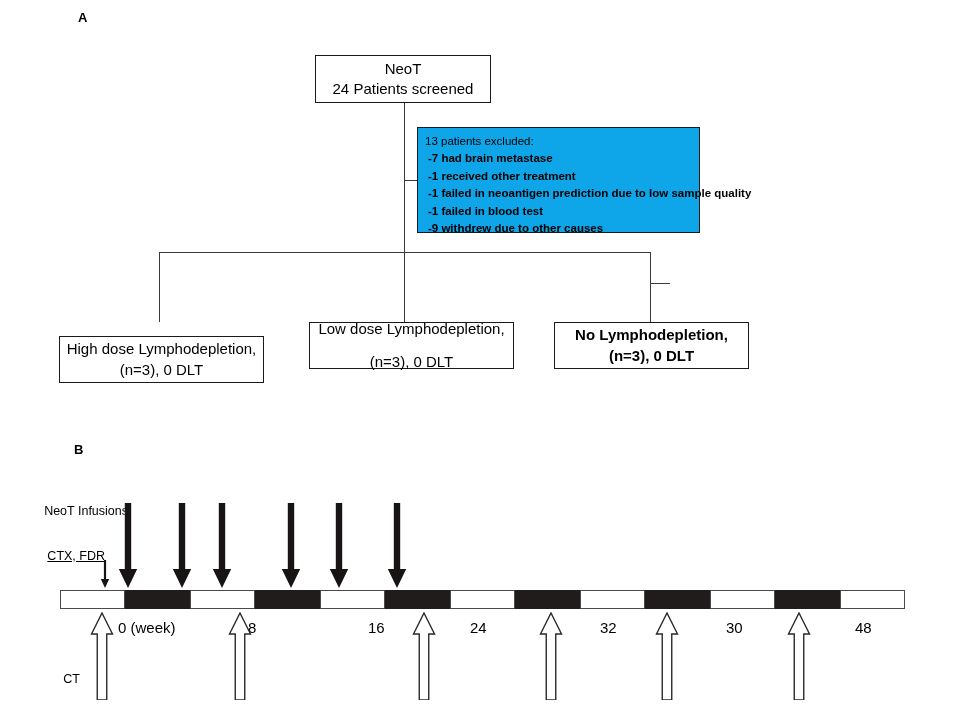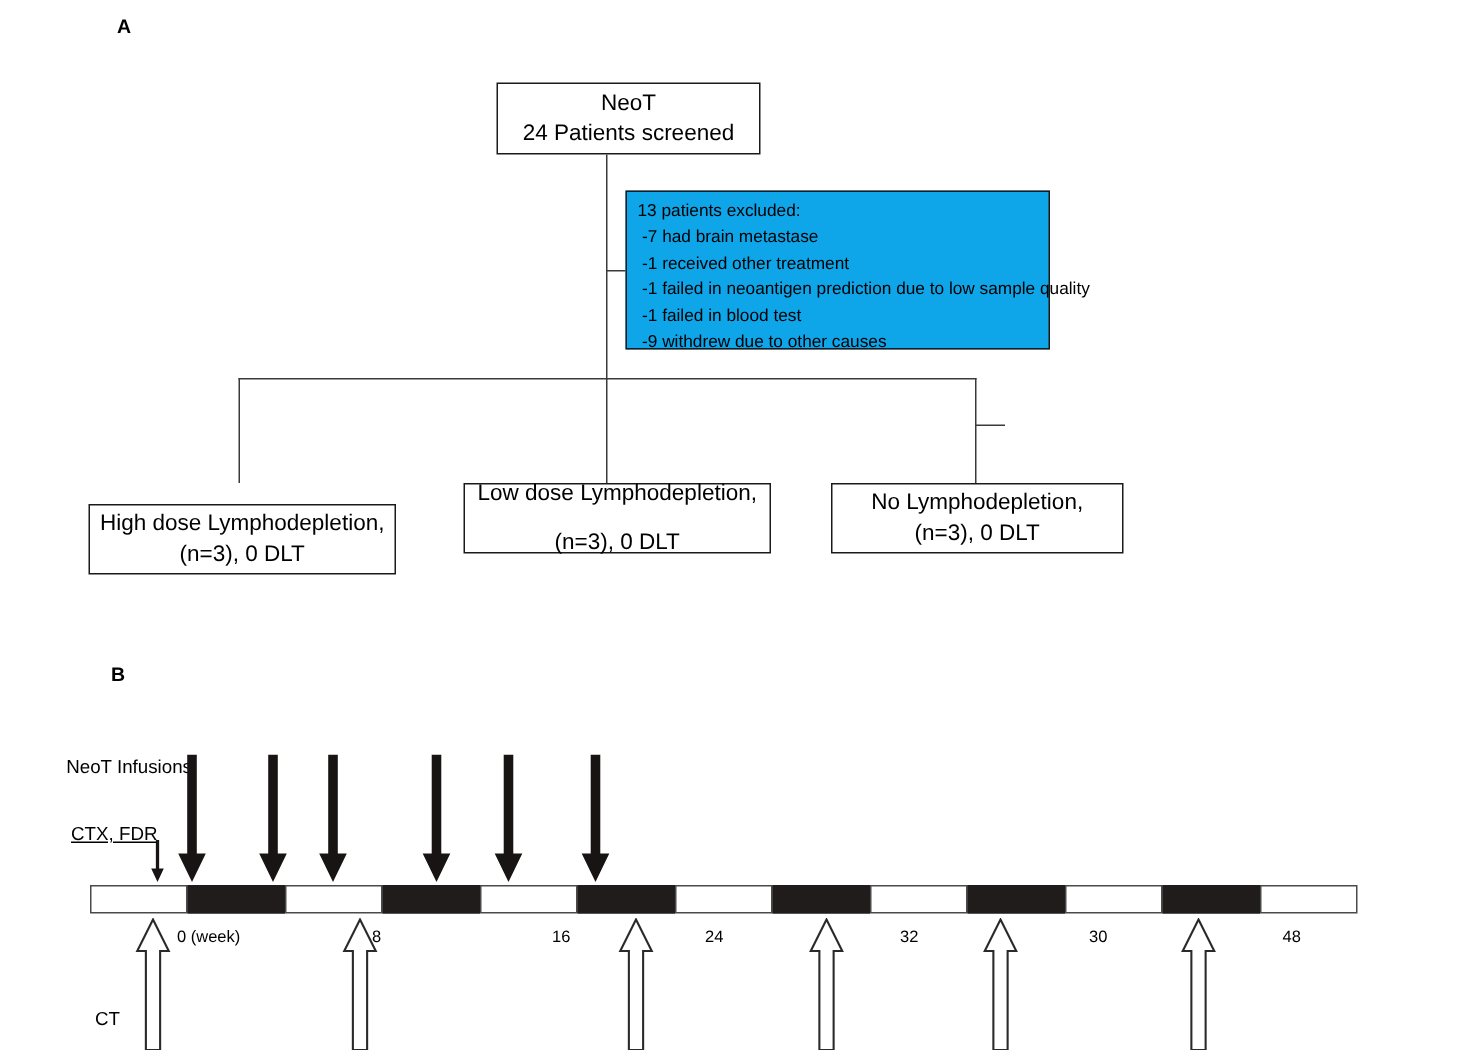--- a/index.html
+++ b/index.html
@@ -42,57 +42,57 @@
     border:1.3px solid #1a1a1a;
     background:#0ea5e9;
     box-sizing:border-box;
     padding:5px 7px 4px 7px;
     font-size:11.5px;
     line-height:1.52;
     text-align:left;
     color:#000;
   }
   .note-box .ln{display:block;white-space:nowrap;}
-  .note-box .ind{padding-left:3px;}
+  .note-box .ind{padding-left:3px;font-weight:bold;}
 
   
   .ln-v{position:absolute;width:1.3px;background:#3a3a3a;}
   .ln-h{position:absolute;height:1.3px;background:#3a3a3a;}
 
   
   .tl-label{
     position:absolute;
     font-size:12.5px;
     color:#000;
     white-space:nowrap;
     text-align:right;
   }
   .wk-label{
     position:absolute;
-    font-size:11px;
+    font-size:15px;
     color:#000;
     white-space:nowrap;
   }
   .bar-seg{
     position:absolute;
     box-sizing:border-box;
     border:1.2px solid #4a4a4a;
   }
   .seg-w{background:#ffffff;}
   .seg-b{background:#201c1c;border-color:#201c1c;}
 </style>
 </head>
 <body>
 
 <div class="fig">
 
   <div class="panel-label" style="left:78px;top:10px;">A</div>
   <div class="panel-label" style="left:74px;top:442px;">B</div>
 
-  <div class="box" style="left:331px;top:55px;width:176px;height:48px;">
+  <div class="box" style="left:315px;top:55px;width:176px;height:48px;">
     <span class="ln">NeoT</span>
     <span class="ln">24 Patients screened</span>
   </div>
 
   <div class="ln-v" style="left:404px;top:103px;height:150px;"></div>
 
   <div class="ln-h" style="left:404px;top:180px;width:13px;"></div>
 
   <div class="note-box" style="left:417px;top:127px;width:283px;height:106px;">
     <span class="ln">13 patients excluded:</span>
@@ -115,21 +115,21 @@
   <div class="box" style="left:59px;top:336px;width:205px;height:47px;">
     <span class="ln">High dose Lymphodepletion,</span>
     <span class="ln">(n=3), 0 DLT</span>
   </div>
 
   <div class="box" style="left:309px;top:322px;width:205px;height:47px;gap:12px;">
     <span class="ln">Low dose Lymphodepletion,</span>
     <span class="ln">(n=3), 0 DLT</span>
   </div>
 
-  <div class="box" style="left:554px;top:322px;width:195px;height:47px;">
+  <div class="box" style="left:554px;top:322px;width:195px;height:47px;font-weight:bold;">
     <span class="ln">No Lymphodepletion,</span>
     <span class="ln">(n=3), 0 DLT</span>
   </div>
 
   <div class="tl-label" style="left:0px;top:504px;width:128px;">NeoT Infusions</div>
   <div class="tl-label" style="left:0px;top:549px;width:105px;text-decoration:underline;">CTX, FDR</div>
   <div class="tl-label" style="left:0px;top:672px;width:80px;">CT</div>
 
   <div id="timeline-bar">
       <div class="bar-seg seg-w" style="left: 60px; top: 590px; width: 65px; height: 19px;"></div>

